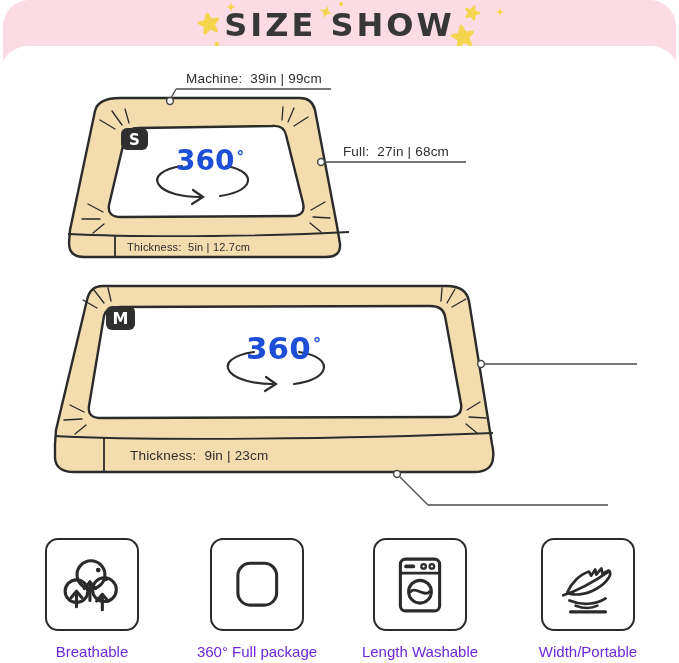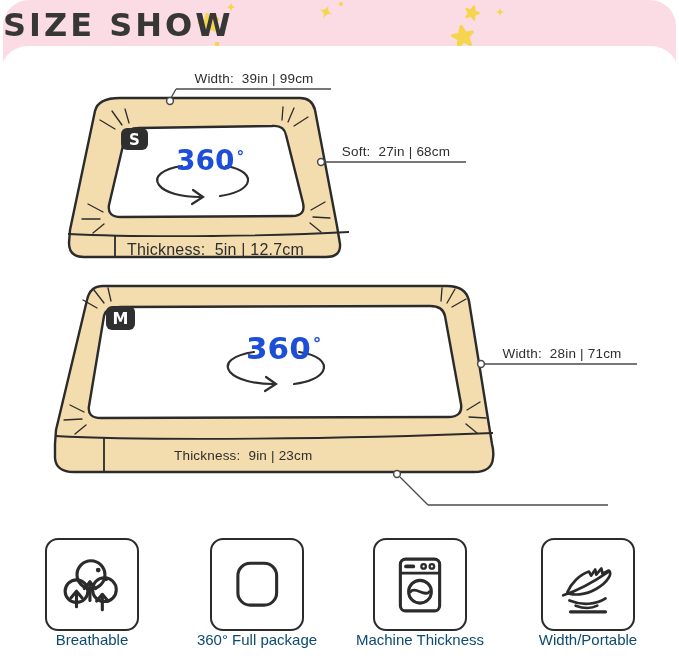--- a/index.html
+++ b/index.html
@@ -2,38 +2,38 @@
 <html><head>
 <meta charset="utf-8">
 <style>
   html,body{margin:0;padding:0;background:#fff;}
   .page{position:relative;width:679px;height:663px;background:#ffffff;overflow:hidden;
         font-family:"Liberation Sans",sans-serif;}
   .pink-band{position:absolute;left:3px;right:3px;top:0;height:118px;
              background:#fbdce4;border-radius:26px;}
   .content-card{position:absolute;left:0;right:0;top:46px;bottom:0;background:#ffffff;
                 border-radius:28px 28px 0 0;}
-  .title{position:absolute;top:6px;left:0;right:0;text-align:left;
+  .title{position:absolute;top:6px;left:0;right:0;text-align:center;
          font-family:"DejaVu Sans",sans-serif;font-weight:bold;font-size:32px;
          letter-spacing:3px;color:#373737;}
   .header-stars{position:absolute;inset:0;pointer-events:none;}
   .diagram-svg{position:absolute;left:0;top:0;pointer-events:none;}
   .dim-label{position:absolute;font-size:13.5px;color:#2e2e2e;white-space:pre;
              letter-spacing:0.2px;text-align:center;}
-  .dim-label.small-font{font-size:16px;text-align:center;}
+  .dim-label.small-font{font-size:11px;text-align:center;}
   .dim-label.left-align{text-align:left;}
   .rotate-label{position:absolute;font-family:"DejaVu Sans",sans-serif;font-weight:bold;
                 color:#1d4ed8;line-height:1;}
   .rotate-label .deg{font-size:0.55em;position:relative;top:-0.55em;left:2px;}
   .feature{position:absolute;top:538px;width:170px;display:flex;flex-direction:column;
            align-items:center;}
   .feature-card{width:94px;height:93px;border:2.5px solid #2b2b2b;border-radius:13px;
                 background:#fff;display:flex;align-items:center;justify-content:center;
                 box-sizing:border-box;}
-  .feature-label{font-size:15px;color:#0c4a6e;white-space:nowrap;}
+  .feature-label{margin-top:12px;font-size:15px;color:#6d28d9;white-space:nowrap;}
   .icon-stroke{stroke:#2b2b2b;fill:none;stroke-linecap:round;stroke-linejoin:round;}
 </style>
 </head>
 <body>
 
 <div class="page">
 
   <div class="pink-band">
     <svg class="header-stars" width="679" height="118" viewBox="0 0 679 118">
       <g fill="#f5d54d" stroke="#f5d54d" stroke-width="3" stroke-linejoin="round">
@@ -124,25 +124,24 @@
       <g stroke="#4a4a4a" stroke-width="1.3" fill="none">
         <path d="M484,364 H637"></path>
         <path d="M400,477 L428,505"></path>
           <path d="M428,505 H608"></path>
         <circle cx="481" cy="364" r="3.4" fill="#ffffff" stroke-width="1.5"></circle>
         <circle cx="397" cy="474" r="3.4" fill="#ffffff" stroke-width="1.5"></circle>
       </g>
     </g>
   </svg>
 
-  <div class="dim-label" style="left:176px;top:71px;width:156px;">Width:  39in | 99cm</div>
-  <div class="dim-label" style="left:326px;top:144px;width:140px;">Soft:  27in | 68cm</div>
+  <div class="dim-label" style="left:176px;top:71px;width:156px;">Machine:  39in | 99cm</div>
+  <div class="dim-label" style="left:326px;top:144px;width:140px;">Full:  27in | 68cm</div>
   <div class="dim-label small-font" style="left:127px;top:241px;">Thickness:  5in | 12.7cm</div>
-  <div class="dim-label" style="left:488px;top:346px;width:148px;">Width:  28in | 71cm</div>
-  <div class="dim-label left-align" style="left:130px;top:448px;margin-left:44px;">Thickness:  9in | 23cm</div>
+  <div class="dim-label left-align" style="left:130px;top:448px;">Thickness:  9in | 23cm</div>
 
   <div class="rotate-label" style="left:176px;top:147px;font-size:28px;"><span>360</span><span class="deg">°</span></div>
   <div class="rotate-label" style="left:246px;top:333px;font-size:31px;"><span>360</span><span class="deg">°</span></div>
 
   <div class="feature" style="left:7px;">
     <div class="feature-card">
       <svg width="62" height="62" viewBox="0 0 60 60">
         <g class="icon-stroke" stroke-width="3">
           <circle cx="29" cy="20" r="13.5"></circle>
           <circle cx="15" cy="36" r="11"></circle>
@@ -177,21 +176,21 @@
           <rect x="11" y="5" width="38" height="50" rx="5" stroke-width="3"></rect>
           <path d="M11,18.5 H49" stroke-width="2.6"></path>
           <path d="M16.5,12 H23.5" stroke-width="3.6"></path>
           <circle cx="33.5" cy="12" r="2.2" stroke-width="2.2"></circle>
           <circle cx="41.5" cy="12" r="2.2" stroke-width="2.2"></circle>
           <circle cx="30" cy="36.5" r="11" stroke-width="3"></circle>
           <path d="M21,36.5 C24.5,31 35.5,42 39,36.5" stroke-width="2.6"></path>
         </g>
       </svg>
     </div>
-    <div class="feature-label">Machine Thickness</div>
+    <div class="feature-label">Length Washable</div>
   </div>
 
   <div class="feature" style="left:503px;">
     <div class="feature-card">
       <svg width="62" height="62" viewBox="0 0 60 60">
         <g class="icon-stroke" stroke-width="2.6">
           <path d="M10,37 C14,28 22,20 31,17 L33,21 L37,15 L38,20 L43,14 L44,19 L50,16 C52,17 52,20 50,23 C45,31 33,38 22,39 C17,39.5 12,39 10,37 Z"></path>
           <path d="M6,40 C18,36 34,28 50,17"></path>
           <path d="M12,45 C24,50 38,49 47,43"></path>
           <path d="M18,50 C26,53 33,53 39,50"></path>

